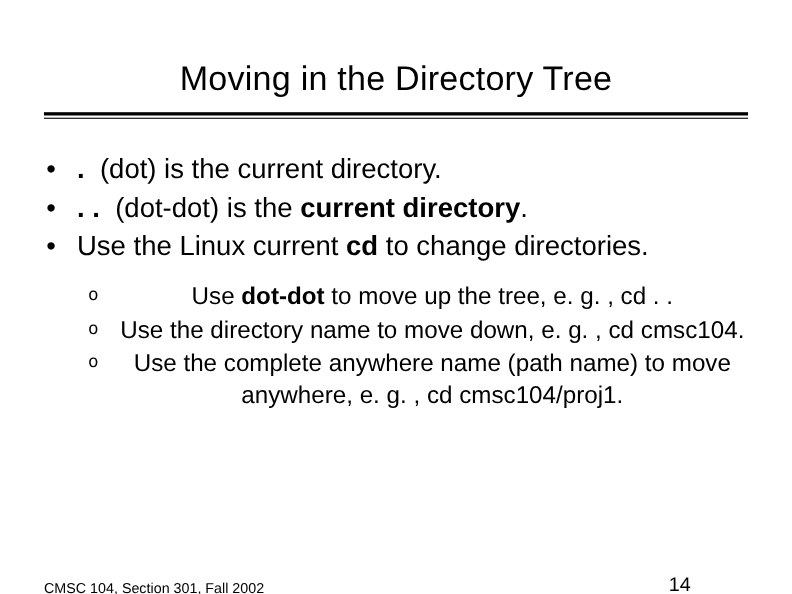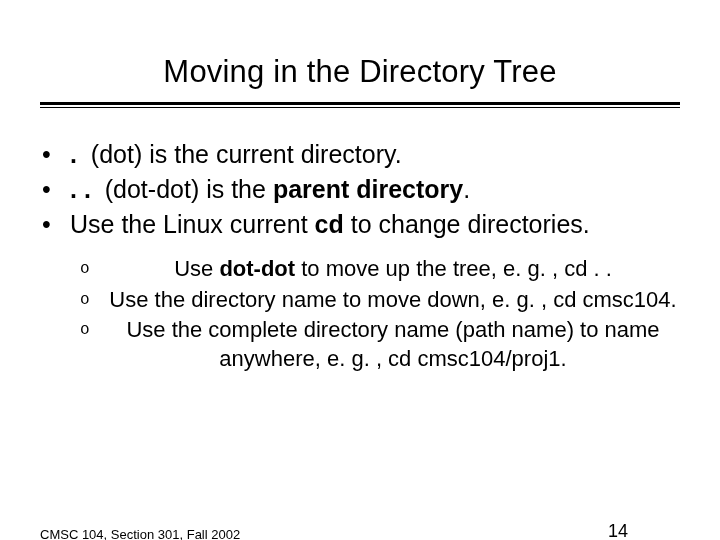--- a/index.html
+++ b/index.html
@@ -32,40 +32,40 @@
   <div class="rule-bot"></div>
 
   <div class="body">
     <ul class="main">
       <li>
         <span class="bul">•</span>
         <span class="txt"><span class="bold">.</span><span>&nbsp; (dot) is the current directory.</span></span>
       </li>
       <li>
         <span class="bul">•</span>
-        <span class="txt"><span class="bold">. .</span><span>&nbsp; (dot-dot) is the </span><span class="bold">parent directory</span><span>.</span></span>
+        <span class="txt"><span class="bold">. .</span><span>&nbsp; (dot-dot) is the </span><span class="bold">current directory</span><span>.</span></span>
       </li>
       <li>
         <span class="bul">•</span>
         <span class="txt"><span>Use the Linux current </span><span class="bold">cd</span><span> to change directories.</span></span>
       </li>
     </ul>
 
     <ul class="sub">
       <li>
         <span class="obul">o</span>
         <span class="txt"><span>Use </span><span class="bold">dot-dot</span><span> to move up the tree, e. g. , cd . .</span></span>
       </li>
       <li>
         <span class="obul">o</span>
         <span class="txt">Use the directory name to move down, e. g. , cd cmsc104.</span>
       </li>
       <li>
         <span class="obul">o</span>
-        <span class="txt">Use the complete directory name (path name) to name anywhere, e. g. , cd cmsc104/proj1.</span>
+        <span class="txt">Use the complete anywhere name (path name) to move anywhere, e. g. , cd cmsc104/proj1.</span>
       </li>
     </ul>
   </div>
 
   <div class="footer">
     <span class="left">CMSC 104, Section 301, Fall 2002</span>
     <span class="center">14</span>
   </div>
 
 </div>

